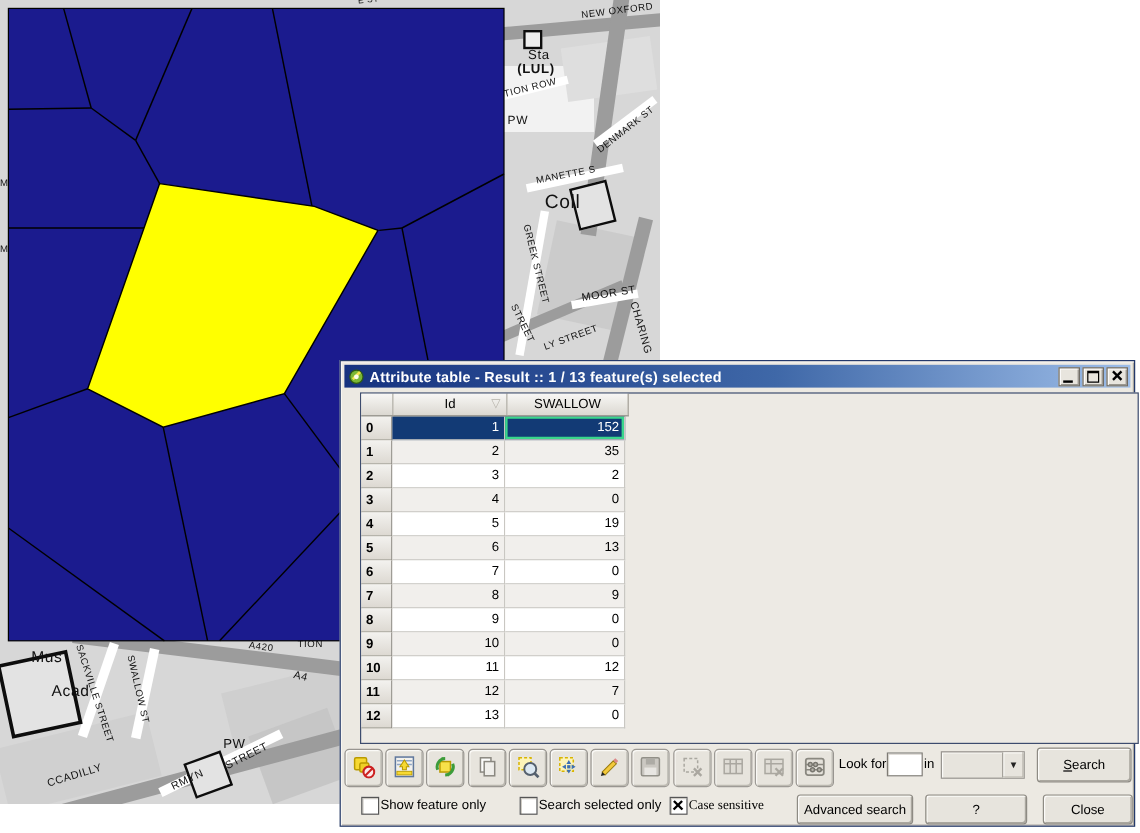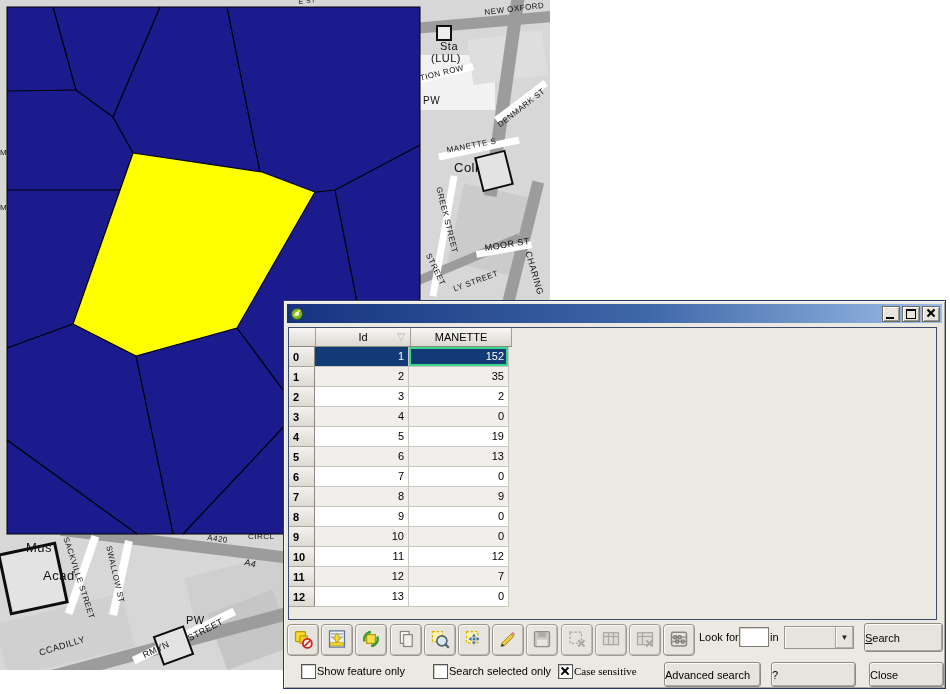--- a/index.html
+++ b/index.html
@@ -26,21 +26,21 @@
   .winbtn{width:16px;height:14px;background:#e8e5de;border:1px solid #6f6c65;
           box-shadow:inset 1px 1px 0 #ffffff, inset -1px -1px 0 #9a978f;
           position:relative;margin-left:2px;}
   #winbtns{position:absolute;right:2px;top:2px;display:flex;}
   .glyph-min{position:absolute;left:3px;bottom:2px;width:8px;height:2px;background:#000;}
   .glyph-max{position:absolute;left:3px;top:2px;width:8px;height:7px;border:1px solid #000;border-top:2px solid #000;}
   .glyph-x1,.glyph-x2{position:absolute;left:3px;top:5px;width:10px;height:2px;background:#000;}
   .glyph-x1{transform:rotate(45deg);} .glyph-x2{transform:rotate(-45deg);}
 
   
-  #table{position:absolute;left:4px;top:26px;width:647px;height:291px;background:#edeae4;
+  #table{position:absolute;left:16px;top:26px;width:647px;height:291px;background:#edeae4;
          border:1px solid #3d4c6e;overflow:hidden;}
   .thead{display:flex;height:19px;}
   .hcell{background:linear-gradient(#f8f7f5,#dbd8d1);border-right:1px solid #a19e96;border-bottom:1px solid #8b8982;
          display:flex;align-items:center;justify-content:center;position:relative;font-size:11px;}
   .tr{display:flex;height:20px;}
   .rowhead{width:26px;background:linear-gradient(#f3f2ef,#ddd9d2);border-right:1px solid #8b8982;
            border-bottom:1px solid #aaa79f;font-weight:bold;display:flex;align-items:center;
            padding-left:4px;box-sizing:border-box;font-size:11px;}
   .cell{border-right:1px solid #c9c7c2;border-bottom:1px solid #c9c7c2;text-align:right;
         padding-right:4px;box-sizing:border-box;line-height:19px;font-size:11px;background:#fff;}
@@ -59,21 +59,21 @@
   #lookfor-input{position:absolute;left:455px;top:326px;width:24px;height:18px;border:1px solid #7f7c75;
                  background:#fff;box-shadow:inset 1px 1px 0 #d7d4cd;font-size:11px;padding:0 2px;}
   #in-combo{position:absolute;left:500px;top:325px;width:68px;height:21px;background:#e7e4dd;
             border:1px solid #989590;box-shadow:inset 1px 1px 0 #fbfaf7;display:flex;}
   #in-combo .val{flex:1;}
   #in-combo .arrowbox{width:17px;border-left:1px solid #a5a29b;background:#e7e4dd;display:flex;
                       align-items:center;justify-content:center;font-size:8px;color:#222;
                       box-shadow:inset -1px -1px 0 #b5b2aa, inset 1px 1px 0 #fbfaf7;}
   .pushbtn{position:absolute;background:#e7e4dd;border:1px solid #8e8b84;
            box-shadow:inset 1px 1px 0 #fcfbf9, inset -1px -1px 0 #aaa79f;border-radius:3px;
-           display:flex;align-items:center;justify-content:flex-start;font-size:11px;}
+           display:flex;align-items:center;justify-content:center;font-size:11px;}
   .pushbtn span{display:block;}
   #search-btn span::first-letter{text-decoration:underline;}
 
   
   .cbox{position:absolute;top:363px;width:13px;height:13px;background:#fff;border:1px solid #555;
         box-shadow:inset 1px 1px 0 #cfccc5;}
   .cbx1,.cbx2{position:absolute;left:1px;top:5px;width:10px;height:2.4px;background:#000;}
   .cbx1{transform:rotate(45deg);} .cbx2{transform:rotate(-45deg);}
   .cblabel{position:absolute;top:364px;font-size:11px;}
 </style>
@@ -109,39 +109,39 @@
 
     <div class="bldg" style="left:478px;top:153px;width:28px;height:32px;transform:rotate(-14deg);"></div>
     <div class="bldg" style="left:436px;top:25px;width:12px;height:12px;background:#eeeeee;"></div>
     <div class="bldg" style="left:3px;top:547px;width:54px;height:57px;transform:rotate(-12deg);border-width:3px;"></div>
     <div class="bldg" style="left:157px;top:630px;width:29px;height:27px;transform:rotate(-20deg);"></div>
 
     <div id="map-labels">
         <span class="maplabel" style="left: 298px; top: -2px; font-size: 7px; transform: rotate(-6deg);">E ST</span>
         <span class="maplabel" style="left: 484px; top: 8px; font-size: 8px; transform: rotate(-7deg);">NEW OXFORD</span>
         <span class="maplabel" style="left: 440px; top: 40px; font-size: 11px;">Sta</span>
-        <span class="maplabel" style="left: 431px; top: 52px; font-size: 11px;">(LUL)</span>
+        <span class="maplabel" style="left: 431px; top: 52px; font-size: 11px; font-weight: bold;">(LUL)</span>
         <span class="maplabel" style="left: 419px; top: 74px; font-size: 8px; transform: rotate(-14deg);">TION ROW</span>
         <span class="maplabel" style="left: 423px; top: 95px; font-size: 10px;">PW</span>
         <span class="maplabel" style="left: 496px; top: 122px; font-size: 8px; transform: rotate(-38deg);">DENMARK ST</span>
         <span class="maplabel" style="left: 446px; top: 146px; font-size: 8px; transform: rotate(-11deg);">MANETTE S</span>
-        <span class="maplabel" style="left: 454px; top: 160px; font-size: 13px;">Coll</span>
+        <span class="maplabel" style="left: 454px; top: 160px; font-size: 16px;">Coll</span>
         <span class="maplabel" style="left: 443px; top: 186px; font-size: 8px; transform: rotate(76deg);">GREEK STREET</span>
         <span class="maplabel" style="left: 484px; top: 243px; font-size: 9px; transform: rotate(-9deg);">MOOR ST</span>
         <span class="maplabel" style="left: 533px; top: 250px; font-size: 9px; transform: rotate(74deg);">CHARING</span>
         <span class="maplabel" style="left: 432px; top: 252px; font-size: 8px; transform: rotate(64deg);">STREET</span>
         <span class="maplabel" style="left: 452px; top: 285px; font-size: 8px; transform: rotate(-20deg);">LY STREET</span>
         <span class="maplabel" style="left: 0px; top: 148px; font-size: 8px;">M</span>
         <span class="maplabel" style="left: 0px; top: 203px; font-size: 8px;">M</span>
         <span class="maplabel" style="left: 26px; top: 540px; font-size: 13px;">Mus</span>
         <span class="maplabel" style="left: 43px; top: 568px; font-size: 13px;">Acad</span>
         <span class="maplabel" style="left: 70px; top: 536px; font-size: 8px; transform: rotate(72deg);">SACKVILLE STREET</span>
         <span class="maplabel" style="left: 113px; top: 545px; font-size: 8px; transform: rotate(77deg);">SWALLOW ST</span>
         <span class="maplabel" style="left: 208px; top: 533px; font-size: 8px; transform: rotate(8deg);">A420</span>
-        <span class="maplabel" style="left: 248px; top: 532px; font-size: 8px;">CIRCL</span>
+        <span class="maplabel" style="left: 248px; top: 532px; font-size: 8px;">TION</span>
         <span class="maplabel" style="left: 256px; top: 518px; font-size: 11px;">Mer</span>
         <span class="maplabel" style="left: 246px; top: 557px; font-size: 9px; transform: rotate(14deg);">A4</span>
         <span class="maplabel" style="left: 186px; top: 614px; font-size: 11px;">PW</span>
         <span class="maplabel" style="left: 186px; top: 634px; font-size: 9px; transform: rotate(-27deg);">STREET</span>
         <span class="maplabel" style="left: 141px; top: 651px; font-size: 9px; transform: rotate(-25deg);">RMYN</span>
         <span class="maplabel" style="left: 38px; top: 648px; font-size: 9px; transform: rotate(-17deg);">CCADILLY</span>
       </div>
 
     <svg id="voronoi" width="550" height="670">
         <rect x="7" y="7" width="413" height="527" fill="#1b1b8e" stroke="#000000"></rect>
@@ -164,20 +164,21 @@
       </svg>
   </div>
 
   <div id="dialog">
     <div id="titlebar">
       <svg width="14" height="14" viewBox="0 0 14 14">
         <circle cx="7" cy="7" r="5.5" fill="#7ab735" stroke="#2e5b12" stroke-width="1"></circle>
         <path d="M4 9 L10 3" stroke="#f4e34a" stroke-width="2.2"></path>
         <circle cx="7" cy="7" r="2" fill="#fdfdec"></circle>
       </svg>
+      <span id="title-text">Attribute table - Result :: 1 / 13 feature(s) selected</span>
       <div id="winbtns">
         <div class="winbtn">
             <span class="glyph-min"></span>
           </div>
         <div class="winbtn">
             <span class="glyph-max"></span>
           </div>
         <div class="winbtn">
             <span class="glyph-x1"></span>
             <span class="glyph-x2"></span>
@@ -186,21 +187,21 @@
     </div>
 
     <div id="table">
       <div class="thead">
         <div class="hcell" style="width:26px"></div>
         <div class="hcell c-id">
           <span>Id</span>
           <span class="sorttri">▽</span>
         </div>
         <div class="hcell c-deaths">
-          <span>MANETTE</span>
+          <span>SWALLOW</span>
         </div>
       </div>
       <div id="rows">
           <div class="tr">
             <div class="rowhead">0</div>
             <div class="cell c-id sel">1</div>
             <div class="cell c-deaths sel focus">152</div>
           </div>
           <div class="tr odd">
             <div class="rowhead">1</div>

